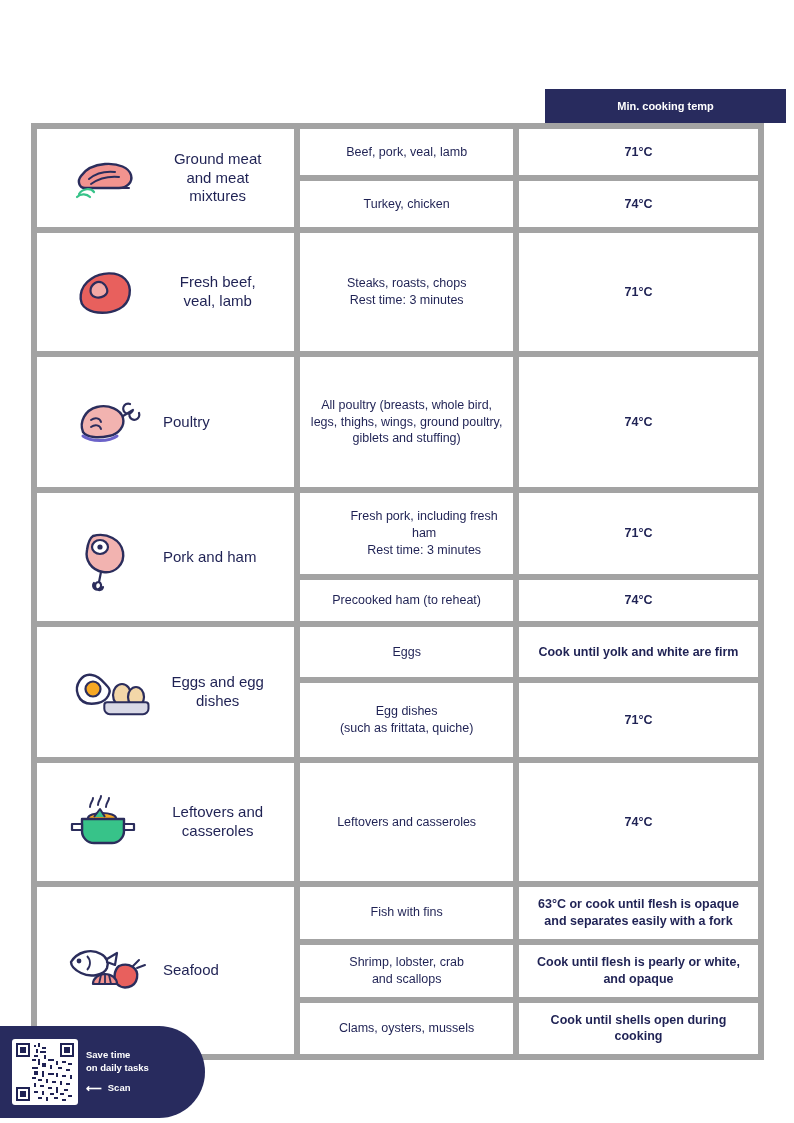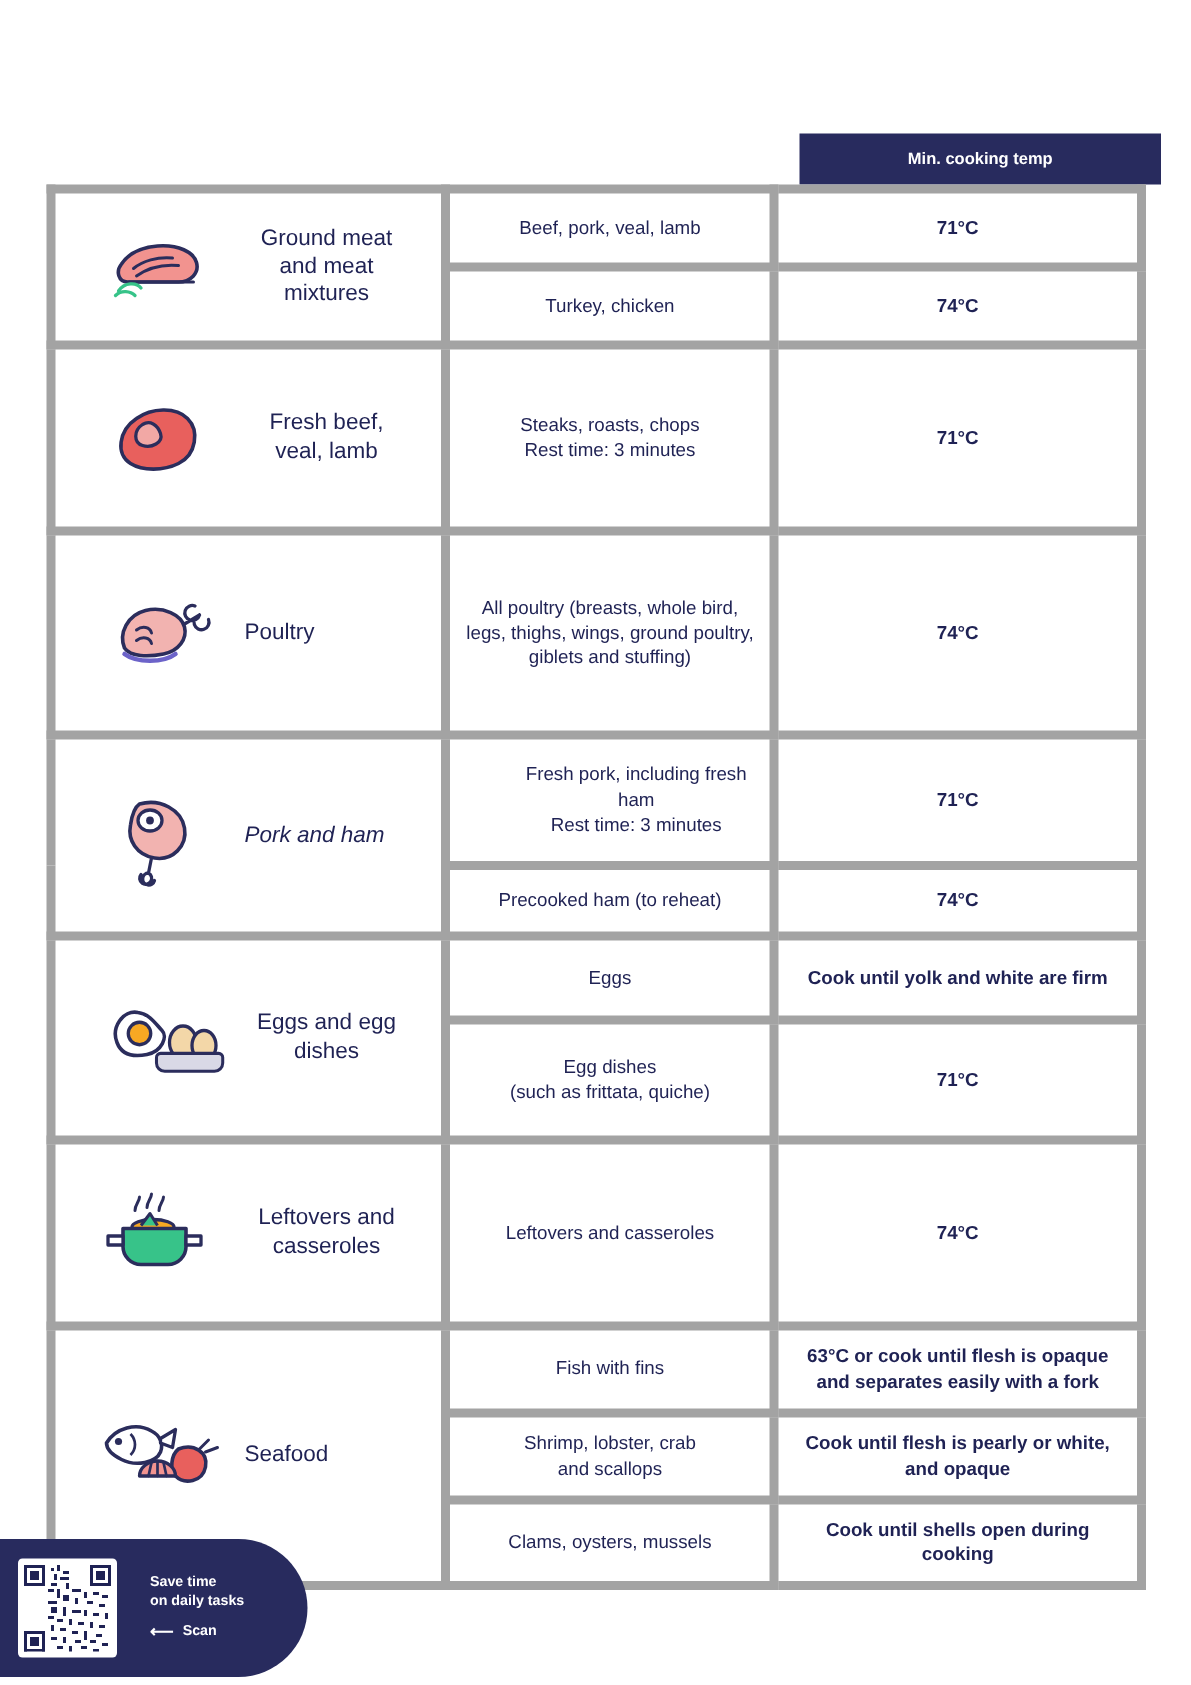--- a/index.html
+++ b/index.html
@@ -17,21 +17,21 @@
     position: absolute;
     left: 31px; top: 45px;
     font-size: 27px;
     font-weight: bold;
     color: #1f2254;
     letter-spacing: -0.3px;
   }
 
   .header-cell {
     position: absolute;
-    left: 533px; top: 89px;
+    left: 545px; top: 89px;
     width: 241px; height: 34px;
     background: #282b5e;
     color: #ffffff;
     font-size: 11px;
     font-weight: bold;
     display: flex; align-items: center; justify-content: center;
   }
 
   table.chart {
     position: absolute;
@@ -79,21 +79,21 @@
 
   
   .footer-badge {
     position: absolute;
     left: 0px; top: 1026px;
     width: 205px; height: 92px;
     background: #282b5e;
     border-radius: 0 46px 46px 0;
     display: flex;
     align-items: center;
-    gap: 22px;
+    gap: 8px;
     padding-left: 12px;
   }
   .qr {
     width: 66px; height: 66px;
     background: #ffffff;
     padding: 4px;
     border-radius: 3px;
   }
   .qr svg { display: block; }
   .badge-text {
@@ -198,21 +198,21 @@
             </div>
             <div class="cat-label">Poultry</div>
           </div>
         </td>
         <td class="desc">All poultry (breasts, whole bird, legs, thighs, wings, ground poultry, giblets and stuffing)</td>
         <td class="temp">74°C</td>
       </tr>
 
       <tr>
         <td class="cat" rowspan="2">
-          <div class="cat-inner" style="min-height:110px;font-style:italic;">
+          <div class="cat-inner" style="min-height:110px;">
             <div class="icon-box">
               <svg width="80" height="70" viewBox="0 0 80 70">
                 <path d="M26 14 C40 10 54 18 56 30 C58 42 48 52 36 50 C24 48 18 38 20 28 C21 21 23 16 26 14 Z" fill="#f2b3b0" stroke="#2b2d5c" stroke-width="2.4" stroke-linejoin="round"></path>
                 <ellipse cx="33" cy="25" rx="8" ry="7" fill="#fff" stroke="#2b2d5c" stroke-width="2.2"></ellipse>
                 <circle cx="33" cy="25" r="2.6" fill="#2b2d5c"></circle>
                 <path d="M34 50 L32 60 M32 60 a4 4 0 1 1 -5 1 M32 60 a4 4 0 1 0 4 5" fill="none" stroke="#2b2d5c" stroke-width="2.2" stroke-linecap="round"></path>
               </svg>
             </div>
             <div class="cat-label">Pork and ham</div>
           </div>

